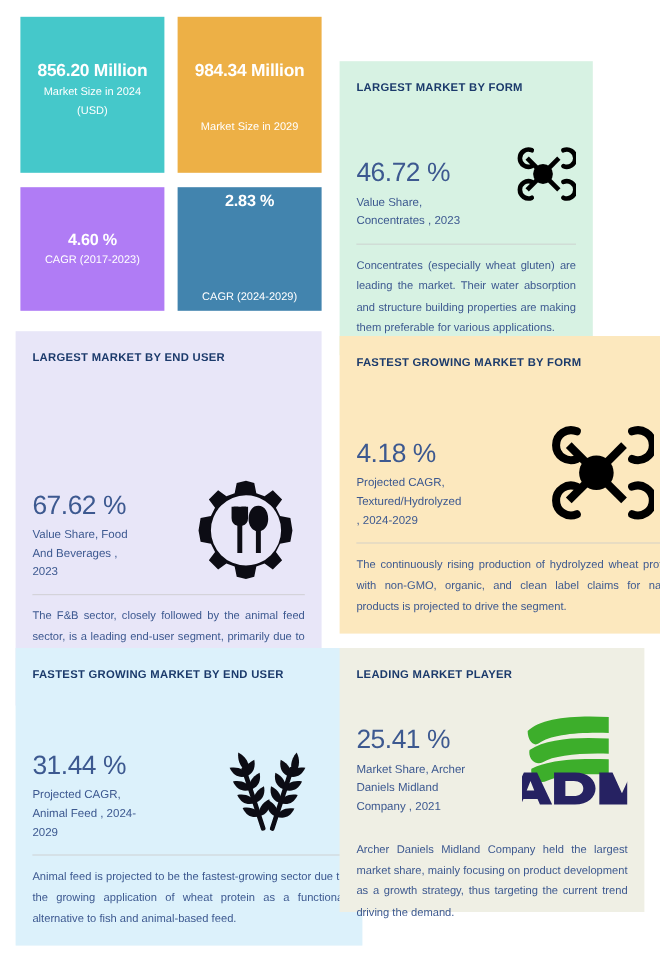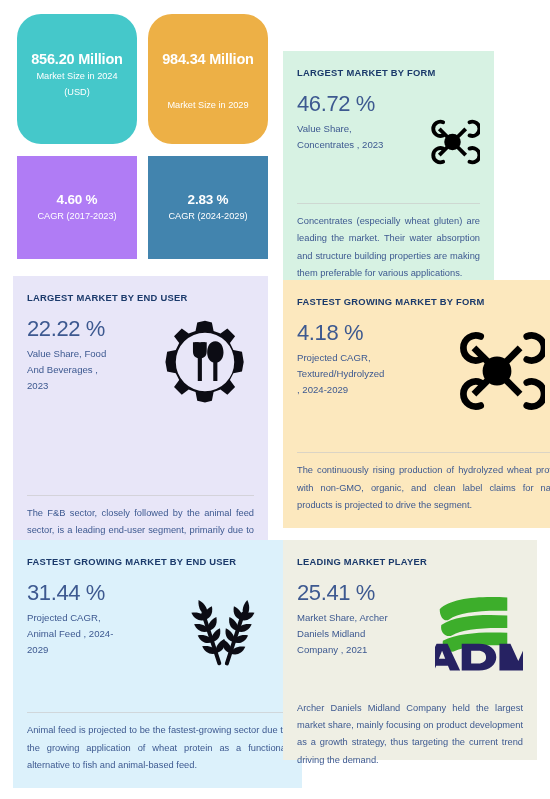--- a/index.html
+++ b/index.html
@@ -19,38 +19,38 @@
     grid-template-columns: 120px 120px;
     grid-template-rows: 130px 103px;
     column-gap: 11px; row-gap: 12px;
   }
   .kpi-tile {
     display: flex; flex-direction: column;
     align-items: center; justify-content: center;
     text-align: center; color: #ffffff;
     padding: 4px 6px;
   }
-  .kpi-tile.big { justify-content: flex-start; padding-top: 36px; border-radius: 24px; }
+  .kpi-tile.big { justify-content: flex-start; padding-top: 36px; }
   .kpi-value { font-size: 14.5px; font-weight: bold; letter-spacing: -0.2px; line-height: 1.25; }
   .kpi-label { font-size: 9.2px; font-weight: normal; line-height: 1.5; margin-top: 2px; }
   .kpi-tile.small .kpi-value { font-size: 13.5px; }
   .kpi-tile.small .kpi-label { font-size: 9.2px; margin-top: 1px; }
 
   
   .panel {
     position: absolute;
     padding: 16px 14px 14px 14px;
     display: flex; flex-direction: column;
   }
   .panel-title {
     font-size: 9.4px; font-weight: bold; letter-spacing: 0.25px;
     color: #1b3a6b; text-transform: uppercase;
     margin-bottom: 14px;
   }
-  .panel-body { display: flex; flex: 1; align-items: flex-start; }
+  .panel-body { display: flex; flex: 1; align-items: flex-end; }
   .stat-col { width: 128px; flex: none; }
   .stat-value {
     font-size: 22px; color: #3d5990; font-weight: normal;
     line-height: 1.1; letter-spacing: -0.4px; margin-bottom: 5px;
   }
   .stat-sub {
     font-size: 9.6px; color: #3d5990; line-height: 1.65;
   }
   .icon-col {
     flex: 1; display: flex; align-items: flex-start; justify-content: center;
@@ -89,21 +89,21 @@
       <div class="kpi-value">984.34 Million</div>
       <div class="kpi-label">Market Size in 2029</div>
       <div class="kpi-label">(USD)</div>
     </div>
 
     <div class="kpi-tile small" id="tile2" style="background: rgb(176, 124, 245);">
       <div class="kpi-value">4.60 %</div>
       <div class="kpi-label">CAGR (2017-2023)</div>
     </div>
 
-    <div class="kpi-tile small" id="tile3" style="background: rgb(66, 132, 174);">
+    <div class="kpi-tile small" id="tile3" style="background: rgb(66, 132, 174); justify-content: space-between;">
       <div class="kpi-value">2.83 %</div>
       <div class="kpi-label">CAGR (2024-2029)</div>
     </div>
   </div>
 
   <div class="panel" id="panel-form" style="background: rgb(215, 242, 227);">
     <div class="panel-title">LARGEST MARKET BY FORM</div>
     <div class="panel-body">
       <div class="stat-col">
         <div class="stat-value">46.72 %</div>
@@ -127,21 +127,21 @@
       </div>
     </div>
     <div class="divider"></div>
     <div class="panel-desc">Concentrates (especially wheat gluten) are leading the market. Their water absorption and structure building properties are making them preferable for various applications.</div>
   </div>
 
   <div class="panel" id="panel-enduser" style="background: rgb(232, 230, 248);">
     <div class="panel-title">LARGEST MARKET BY END USER</div>
     <div class="panel-body">
       <div class="stat-col">
-        <div class="stat-value">22.22 %</div>
+        <div class="stat-value">67.62 %</div>
         <div class="stat-sub">Value Share, Food</div>
         <div class="stat-sub">And Beverages ,</div>
         <div class="stat-sub">2023</div>
       </div>
       <div class="icon-col">
         <svg class="icon-svg" width="86" height="86" viewBox="0 0 100 100" aria-hidden="true">
           <path fill="#0c0c14" fill-rule="evenodd" d="M50 2 L58 4 L60 14 L68 17 L76 11 L85 20 L79 28 L83 36 L93 38 L95 50 L93 61 L83 63 L79 71 L85 79 L76 88 L68 82 L60 85 L58 95 L50 97 L41 95 L39 85 L31 82 L23 88 L14 79 L20 71 L16 63 L6 61 L4 50 L6 38 L16 36 L20 28 L14 20 L23 11 L31 17 L39 14 L41 4 Z M50 16 A34 34 0 1 0 50 84 A34 34 0 1 0 50 16 Z"></path>
           <g fill="#0c0c14">
             <rect x="38" y="27" width="4.6" height="11"></rect>
             <rect x="45.5" y="27" width="4.6" height="11"></rect>

